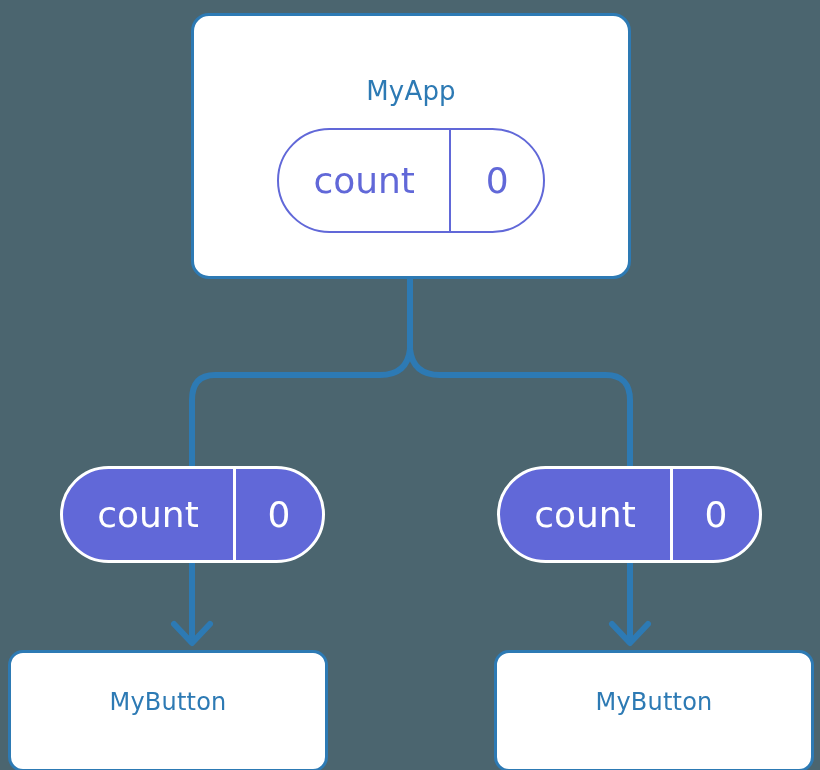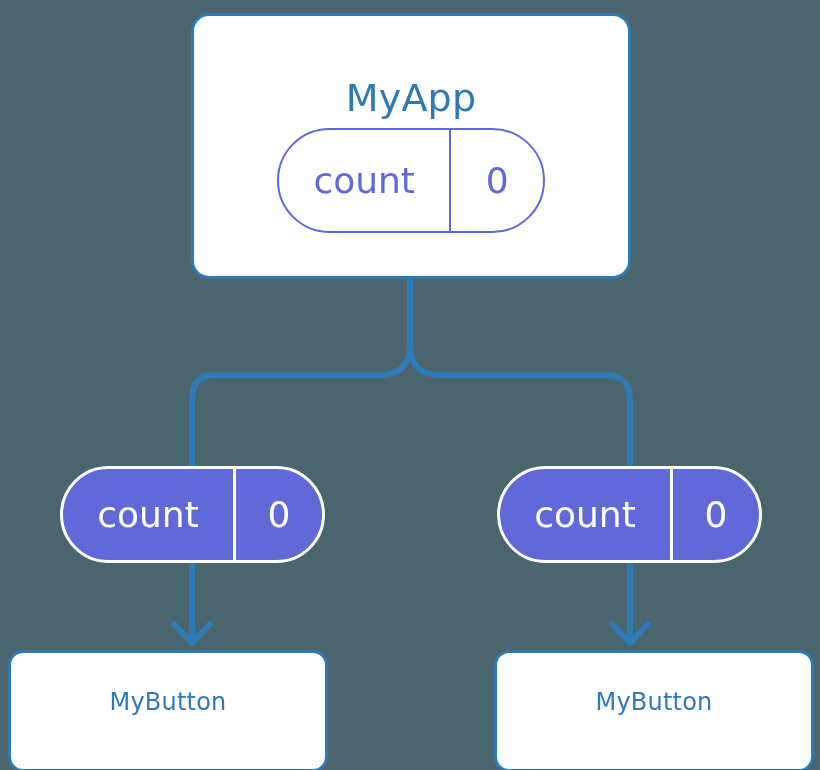--- a/index.html
+++ b/index.html
@@ -32,21 +32,21 @@
     border: 3px solid #2d7ab4;
     border-radius: 16px;
     box-sizing: border-box;
   }
   .card-title {
     position: absolute;
     left: 0;
     right: 0;
     text-align: center;
     color: #2d7ab4;
-    font-size: 38px;
+    font-size: 26px;
     letter-spacing: 0.2px;
     white-space: nowrap;
   }
 
   #app-card {
     left: 191px;
     top: 13px;
     width: 440px;
     height: 266px;
     border-radius: 18px;

